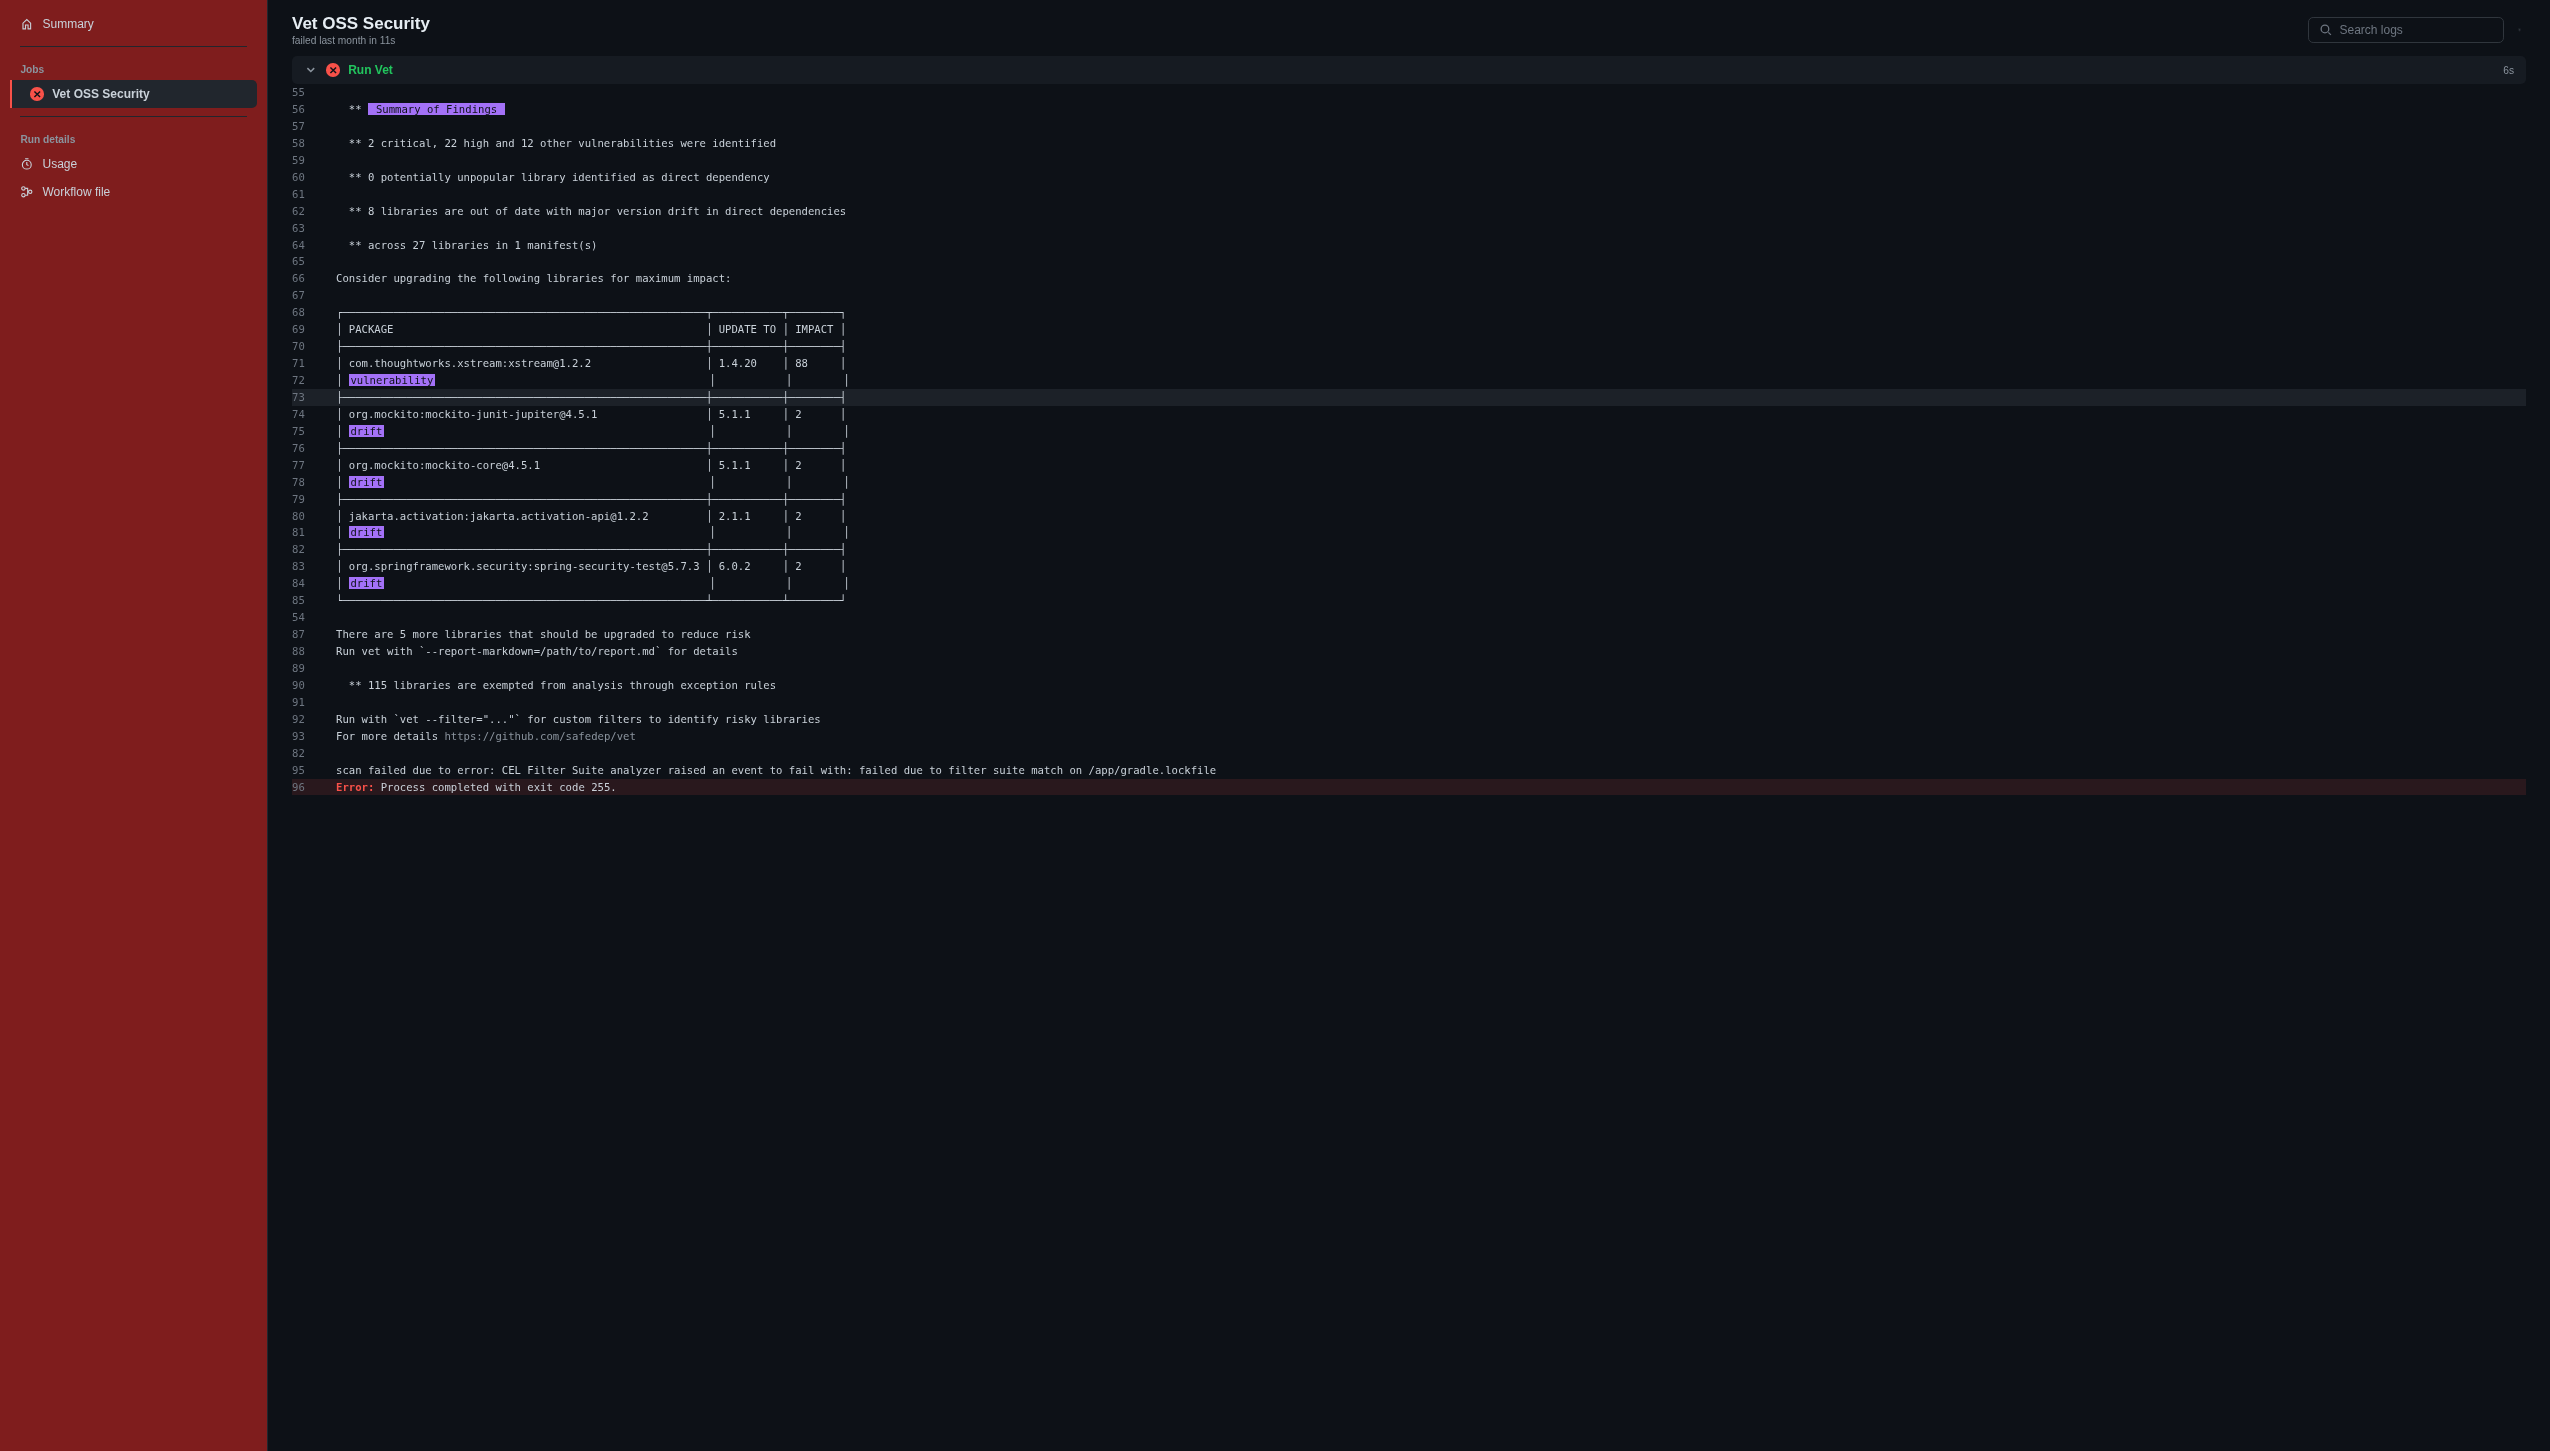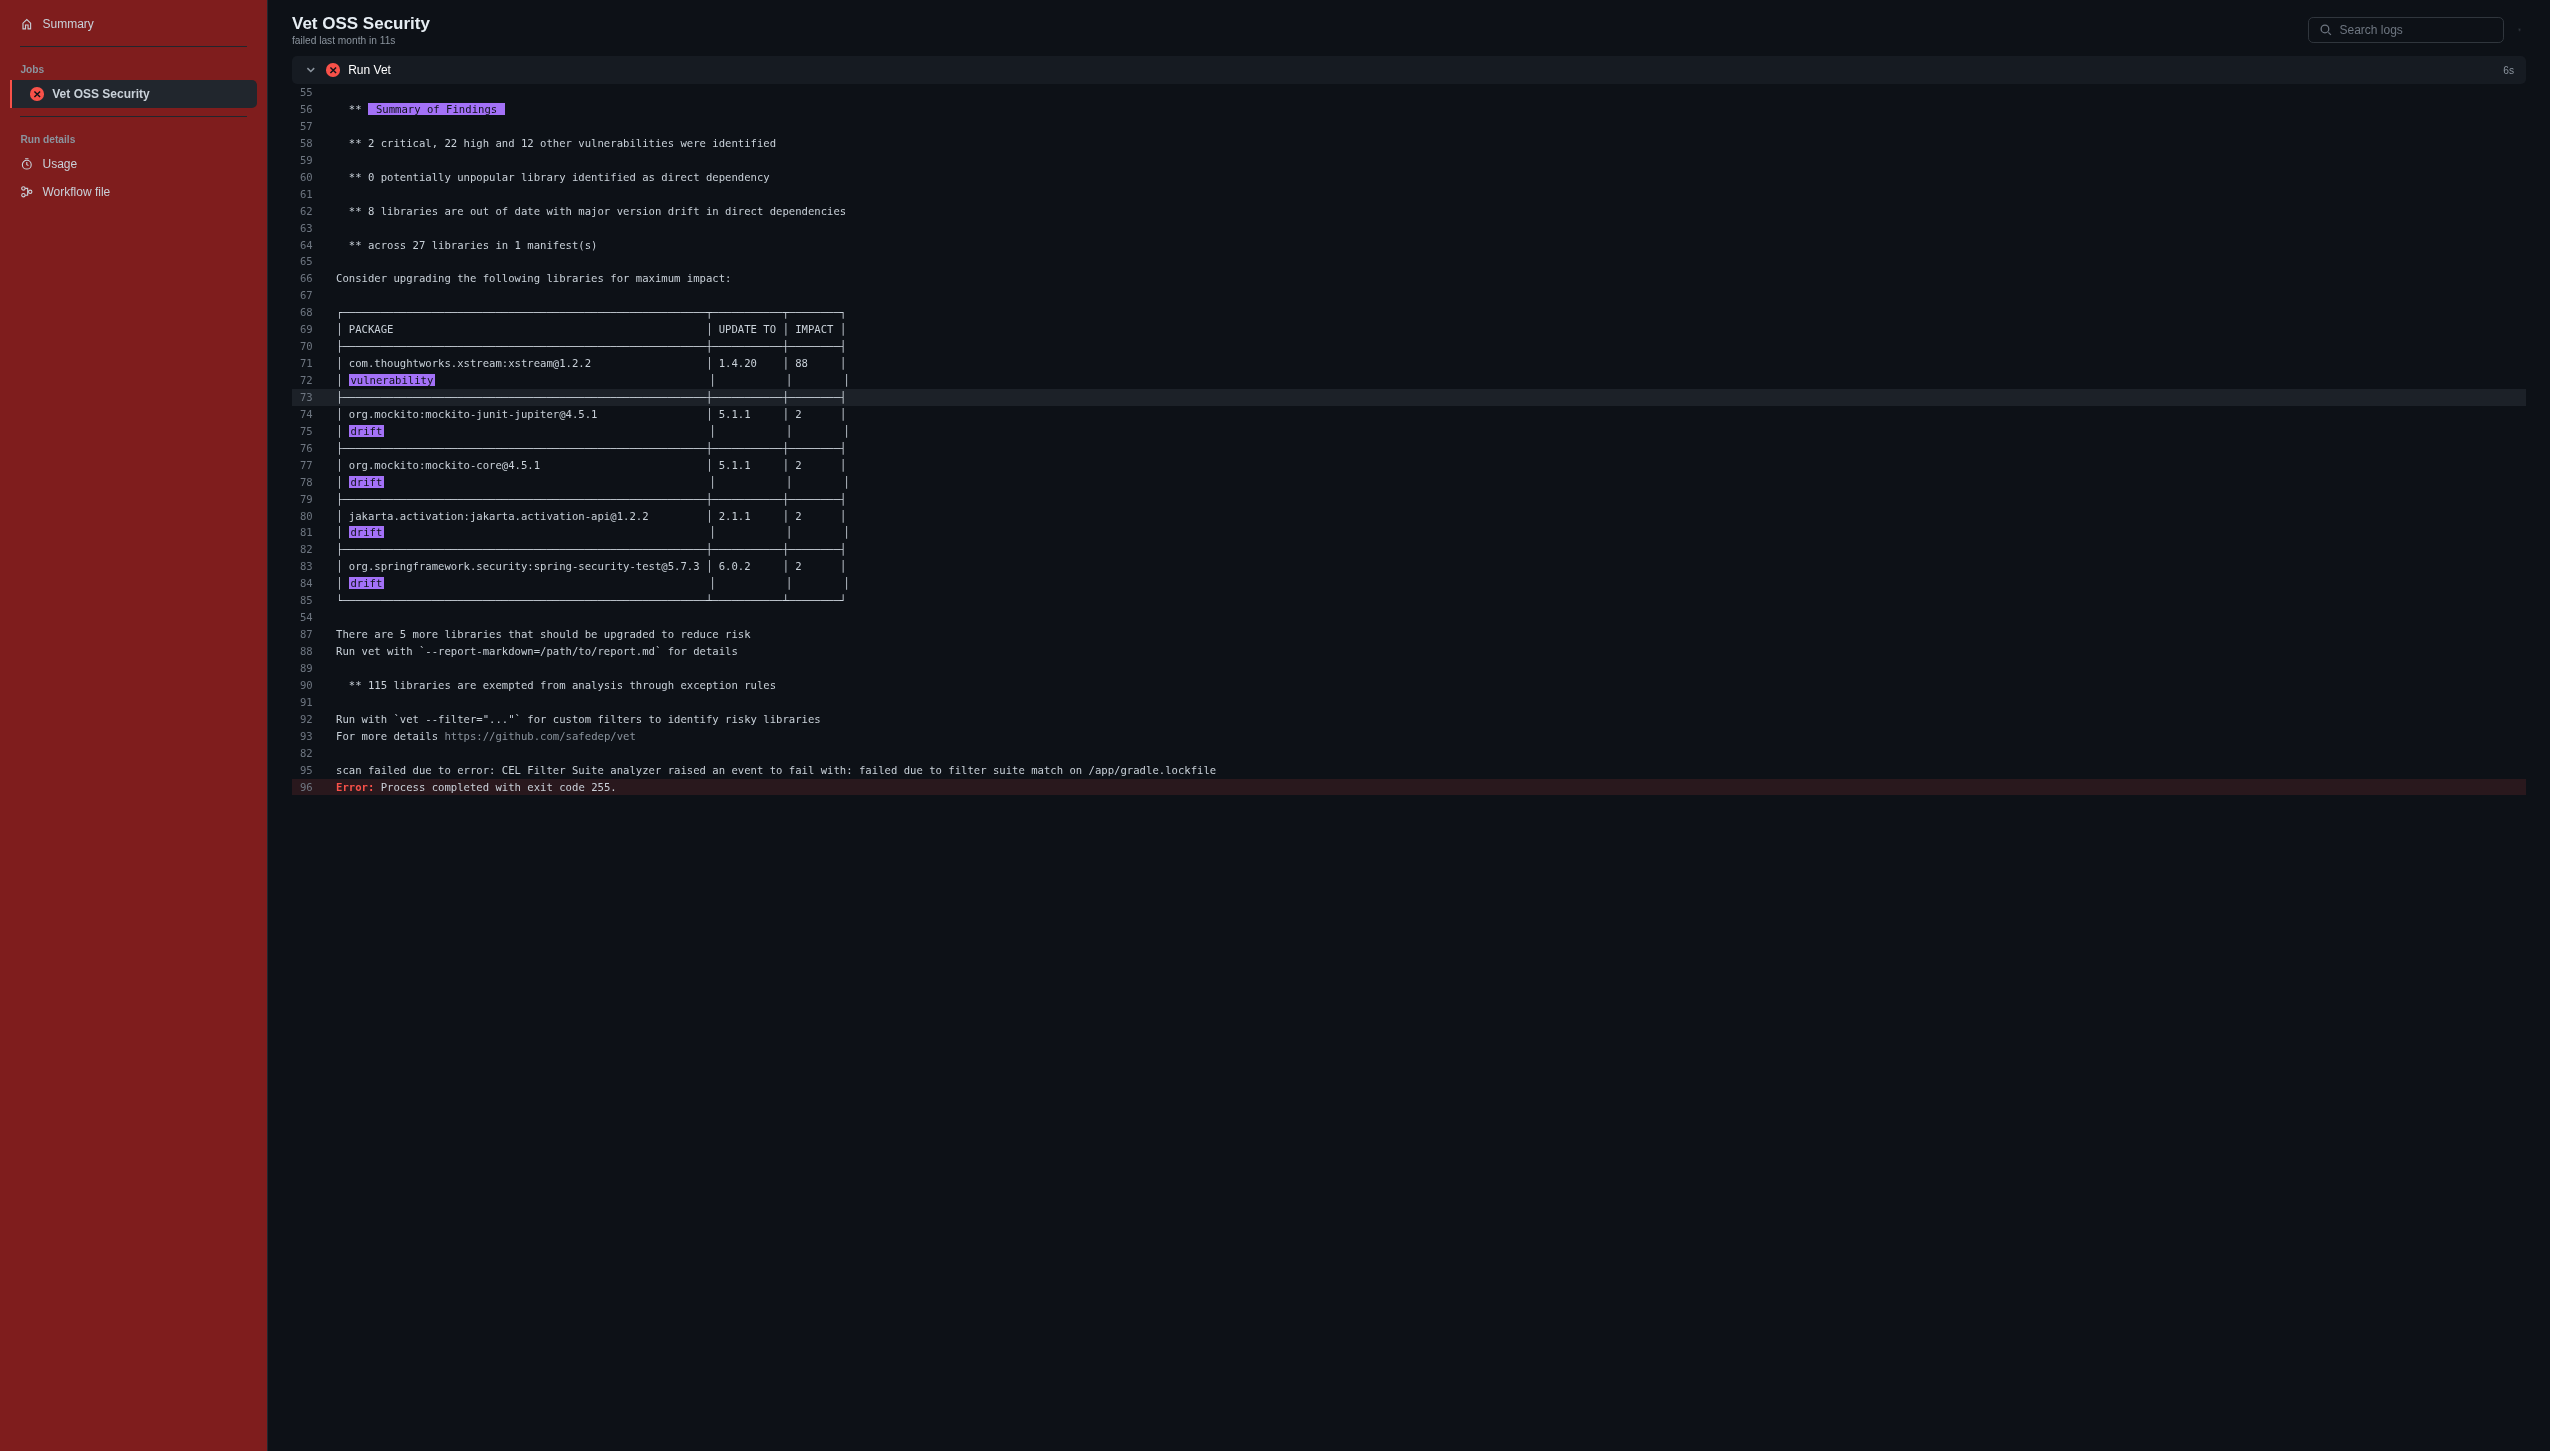--- a/index.html
+++ b/index.html
@@ -19,26 +19,26 @@
 .header-left h1 { font-size:17px; font-weight:600; color:#e6edf3; }
 .header-sub { font-size:10.2px; color:#8b949e; margin-top:1.7px; }
 .header-right { display:flex; align-items:center; gap:8.5px; }
 .search { display:flex; align-items:center; gap:6.8px; background:#0d1117; border:0.9px solid #30363d; border-radius:5.1px; padding:5.1px 10.2px; width:196px; }
 .search input { background:transparent; border:none; outline:none; color:#c9d1d9; font-size:12px; width:100%; }
 .search input::placeholder { color:#6e7681; }
 .gear { color:#8b949e; cursor:pointer; padding:5.1px; }
 .log-area { flex:1; overflow:auto; padding:0 24px 17px; }
 .step-header { display:flex; align-items:center; justify-content:space-between; background:#161b22; border-radius:5.1px; padding:6.8px 12px; margin-bottom:0; }
 .step-left { display:flex; align-items:center; gap:8.5px; }
-.step-title { font-weight:400; color:#ffffff; font-size:12px; }
+.step-title { font-weight:700; color:#22c55e; font-size:12px; }
 .step-time { font-size:10.2px; color:#8b949e; }
 .chevron { color:#8b949e; cursor:pointer; }
 .log-lines { font-family:ui-monospace,SFMono-Regular,Menlo,Consolas,monospace; font-size:10.6px; line-height:1.6; }
 .log-line { display:flex; white-space:pre; }
-.ln { width:44px; text-align:center; color:#6e7681; padding-right:15.3px; user-select:none; flex-shrink:0; }
+.ln { width:44px; text-align:left; color:#6e7681; padding-right:15.3px; user-select:none; flex-shrink:0; }
 .lc { flex:1; color:#c9d1d9; }
 .log-line.hl { background:#1c2128; }
 .log-line.err { background:rgba(248,81,73,0.12); }
 .hl-box { background:#a371f7; color:#0d1117; padding:0 1.7px; }
 .lnk { color:#8b949e; }
 .err-label { color:#f85149; font-weight:600; }
 </style>
 </head>
 <body>
 

